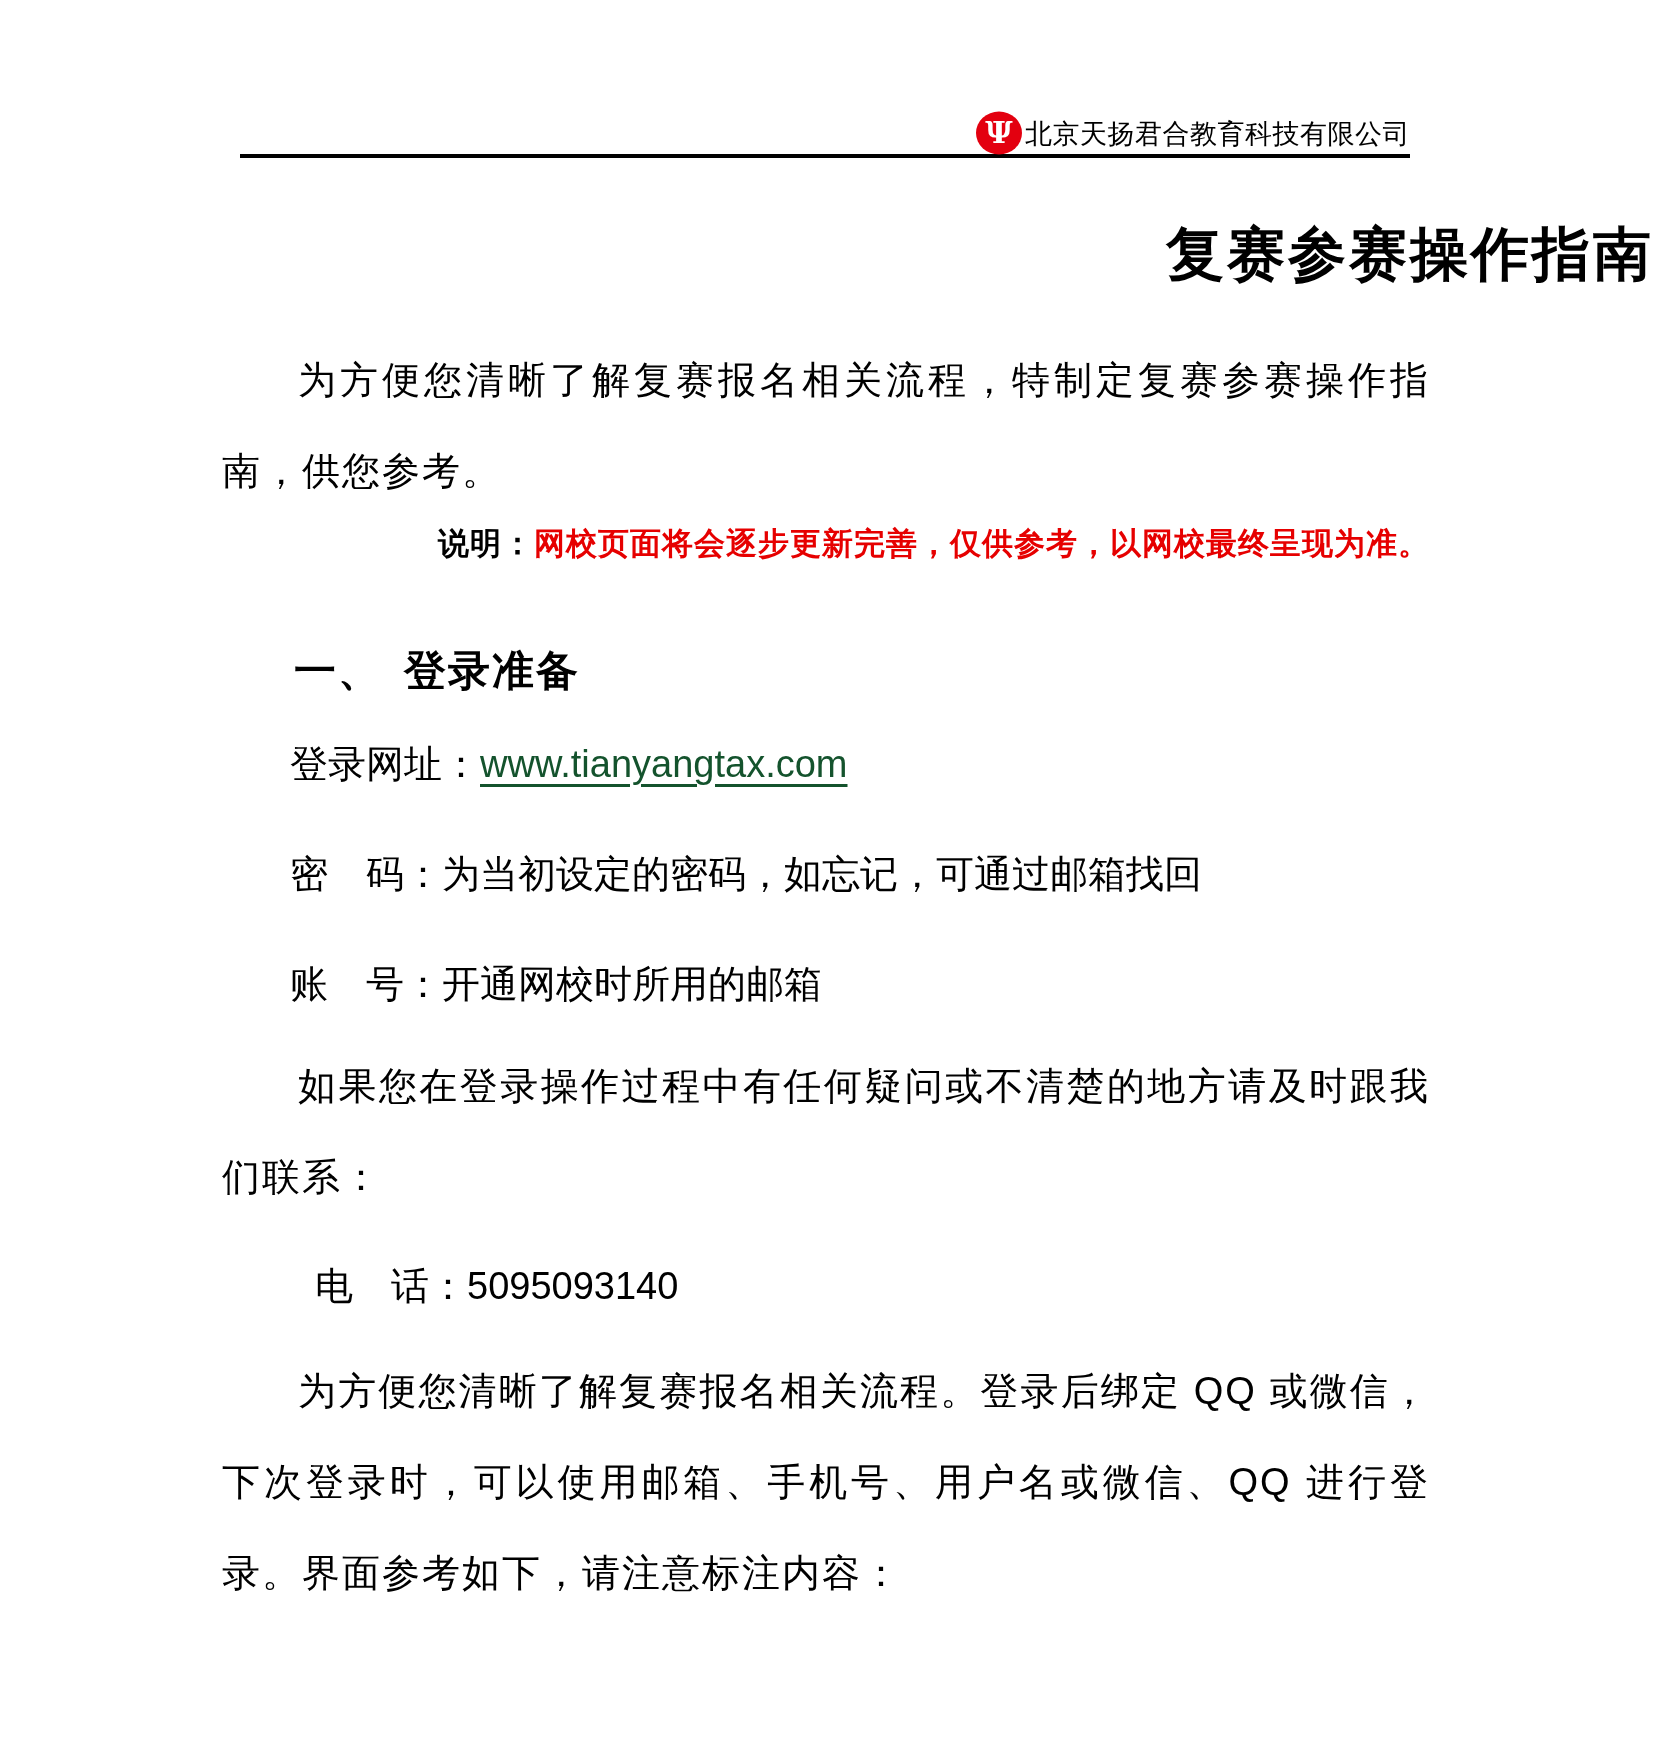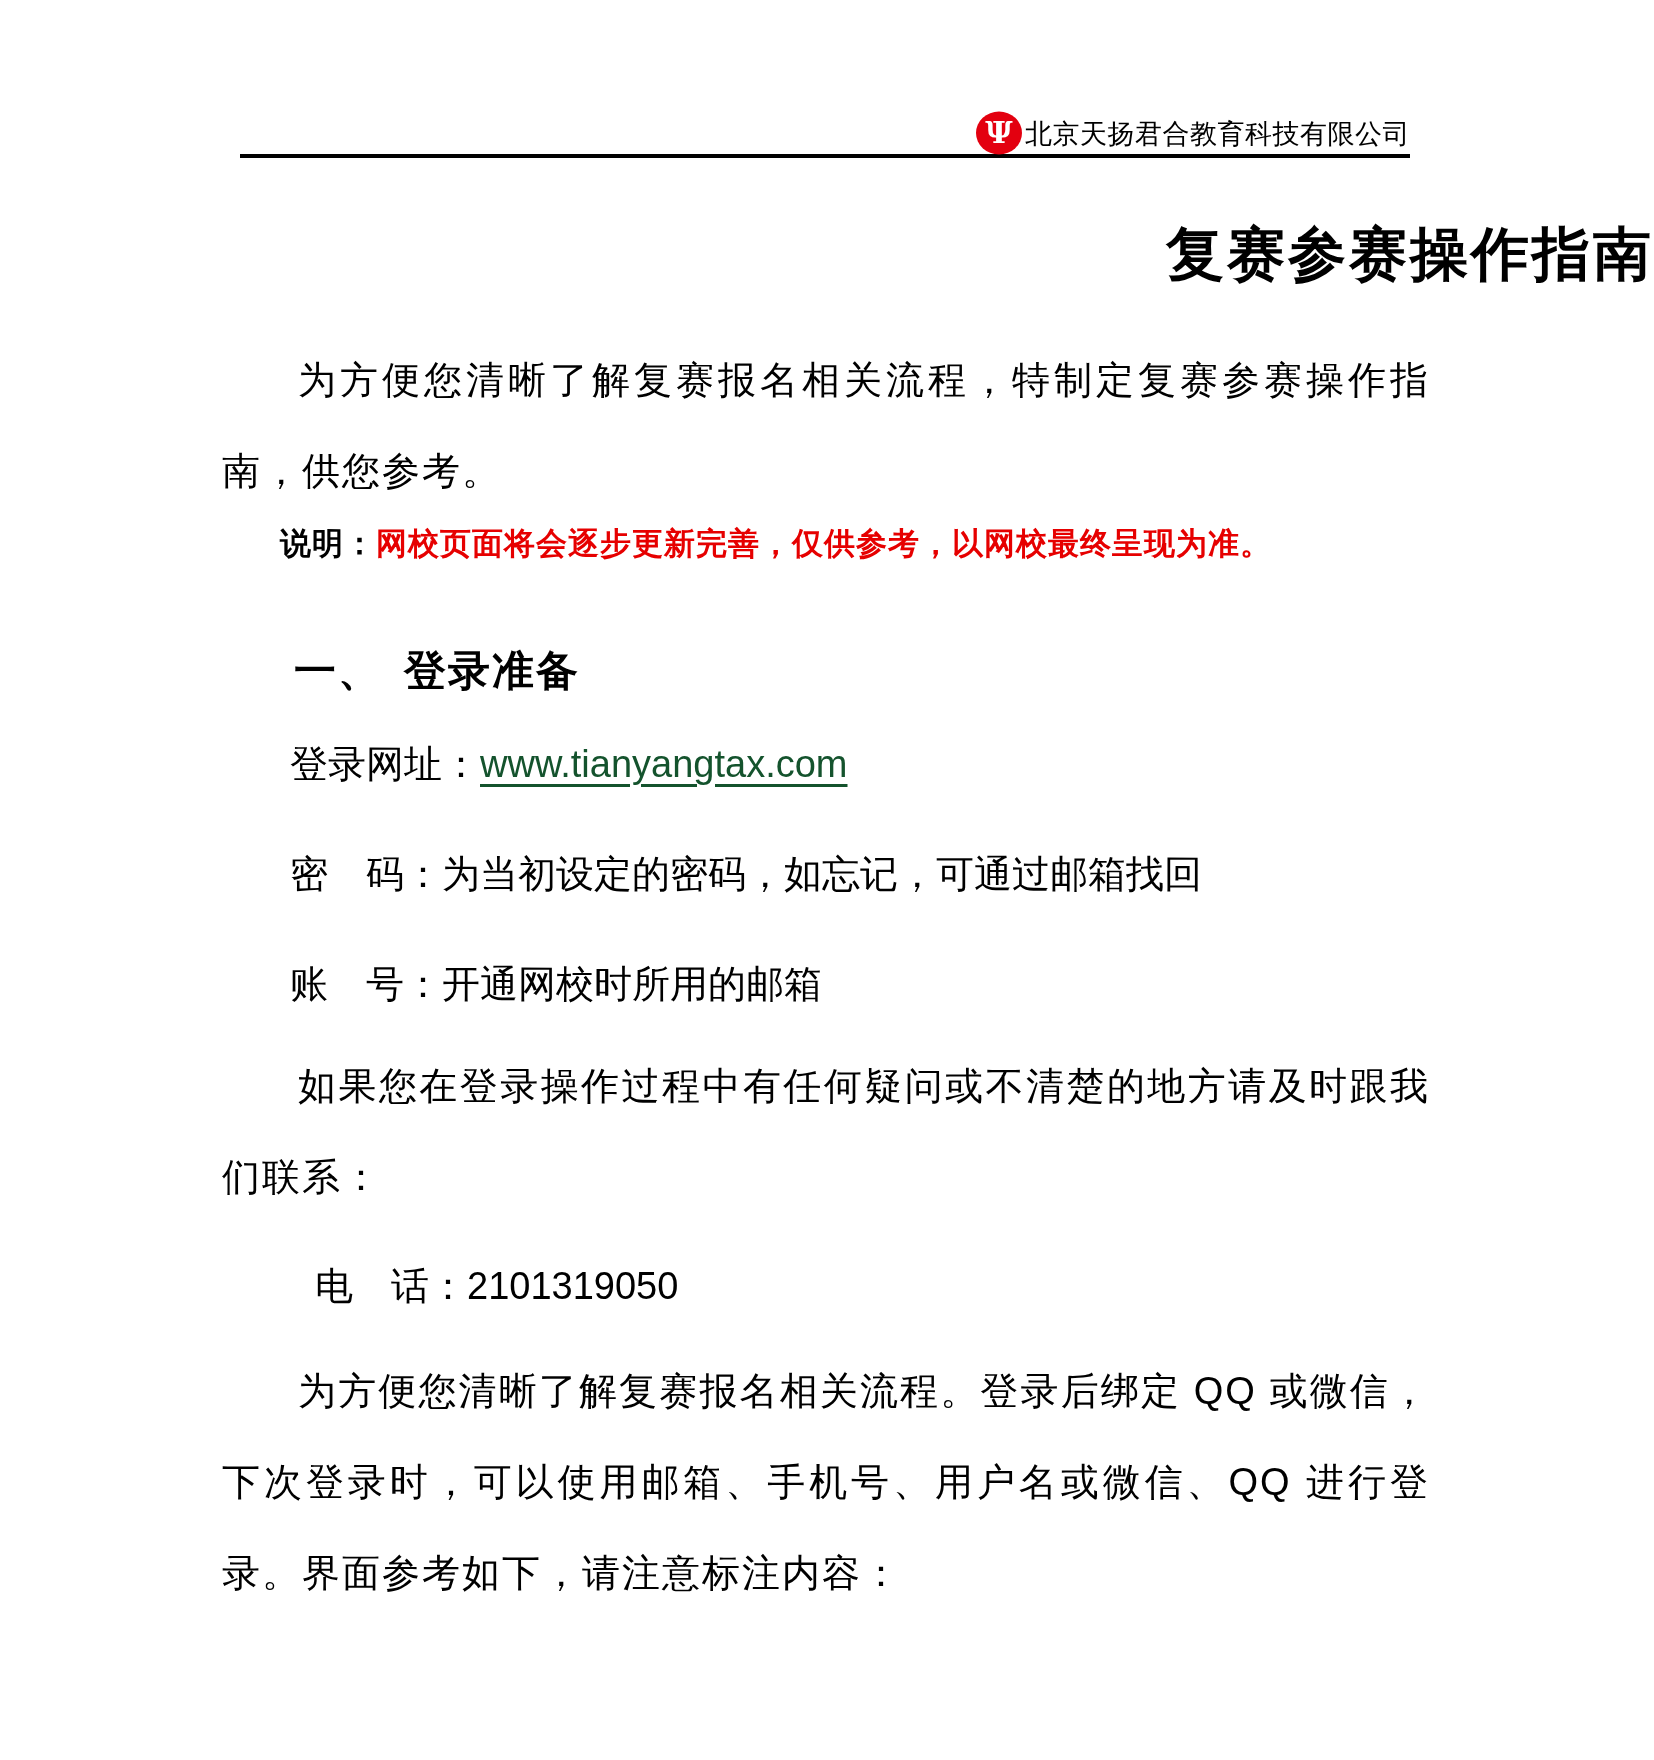--- a/index.html
+++ b/index.html
@@ -50,20 +50,21 @@
     letter-spacing:2px;
   }
   p.intro{margin-top:44px;}
   p.note{
     font-size:31px;
     font-weight:bold;
     line-height:1.5;
     padding-left:58px;
     margin-top:4px;
     letter-spacing:1px;
+    text-align:right;
   }
   p.note .red{color:#e60000;}
   h2.sec{
     margin:77px 0 12px 72px;
     font-size:42px;
     font-weight:900;
     line-height:1.3;
     letter-spacing:2px;
   }
   h2.sec .sec-no{margin-right:22px;}
@@ -105,18 +106,18 @@
     <h2 class="sec"><span class="sec-no">一、</span><span>登录准备</span></h2>
 
     <p class="url-line"><span>登录网址：</span><a class="site-link" href="#" title="www.tianyangtax.com">www.tianyangtax.com</a></p>
 
     <p class="lbl">密　码：为当初设定的密码，如忘记，可通过邮箱找回</p>
 
     <p class="lbl">账　号：开通网校时所用的邮箱</p>
 
     <p class="just contact">如果您在登录操作过程中有任何疑问或不清楚的地方请及时跟我们联系：</p>
 
-    <p class="phone">电　话：2101319050</p>
+    <p class="phone">电　话：5095093140</p>
 
     <p class="just closing">为方便您清晰了解复赛报名相关流程。登录后绑定 QQ 或微信，下次登录时，可以使用邮箱、手机号、用户名或微信、QQ 进行登录。界面参考如下，请注意标注内容：</p>
 
   </div>
 </div>
 
 </body></html>

